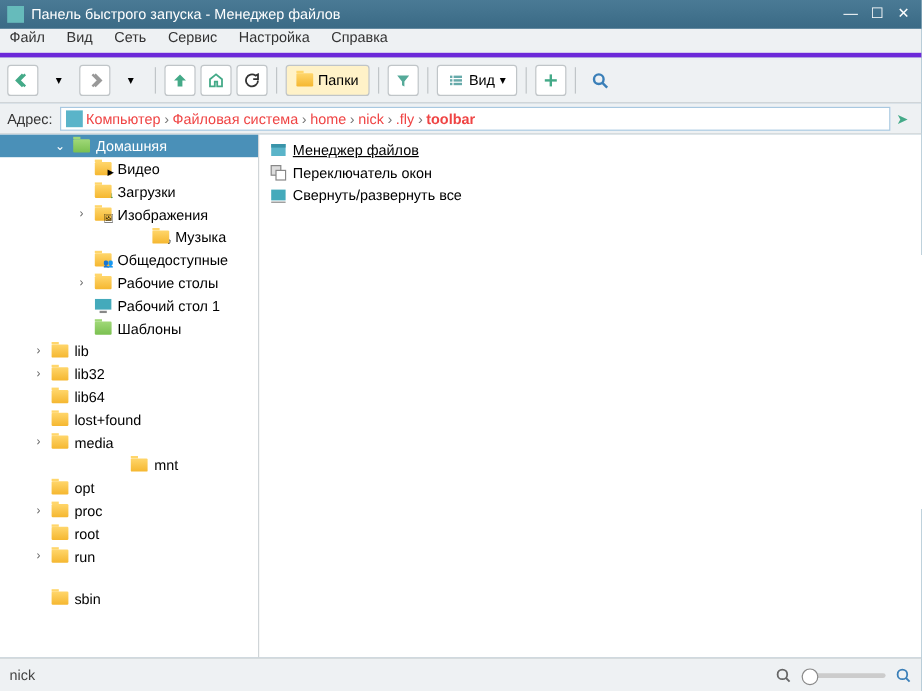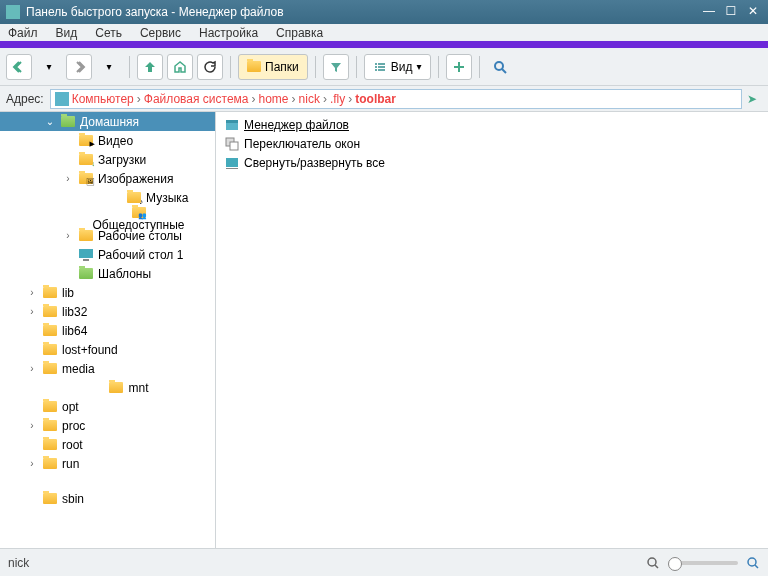--- a/index.html
+++ b/index.html
@@ -3,21 +3,21 @@
 <meta charset="utf-8">
 <style>
 * { margin: 0; padding: 0; box-sizing: border-box; font-family: Arial, sans-serif; font-size: 12px; }
 body { width: 768px; height: 576px; background: #5a8ba5; overflow: hidden; }
 
 .titlebar { height: 24px; background: linear-gradient(#4a7a95, #3a6a85); display: flex; align-items: center; padding: 0 6px; color: #fff; }
 .titlebar-icon { width: 14px; height: 14px; background: #6bb; margin-right: 6px; }
 .titlebar-title { flex: 1; font-size: 12px; }
 .win-btn { width: 18px; height: 16px; margin-left: 4px; text-align: center; color: #fff; cursor: pointer; }
 
-.menubar { height: 24px; background: #eef1f3; display: flex; align-items: center; padding: 0 8px; gap: 18px; border-bottom: 7px solid #6d28d9; }
+.menubar { height: 24px; background: #eef1f3; display: flex; padding: 0 8px; gap: 18px; border-bottom: 4px solid #6d28d9; }
 .menubar span { cursor: pointer; color: #333; }
 
 .toolbar { height: 38px; background: #eef1f3; display: flex; align-items: center; padding: 0 6px; gap: 4px; border-bottom: 1px solid #d0d5d8; }
 .tb-btn { width: 26px; height: 26px; border: 1px solid #c0c5c8; background: #fff; border-radius: 3px; display: flex; align-items: center; justify-content: center; cursor: pointer; }
 .tb-btn.wide { width: auto; padding: 0 8px; gap: 4px; }
 .tb-btn.flat { border: none; background: transparent; }
 .tb-sep { width: 1px; height: 22px; background: #c0c5c8; margin: 0 3px; }
 .dd { display: flex; align-items: center; font-size: 10px; }
 
 .addressbar { height: 26px; background: #eef1f3; display: flex; align-items: center; padding: 0 6px; border-bottom: 1px solid #d0d5d8; }
@@ -207,21 +207,21 @@
       </div>
       <div class="tree-item" style="padding-left: 62px; margin-left: 48px;">
         <span class="exp"></span>
         <span class="ico">
           <span class="folder-ico" style="position:relative;">
             <span style="position:absolute;right:-2px;bottom:-2px;font-size:7px;">♪</span>
           </span>
         </span>
         <span>Музыка</span>
       </div>
-      <div class="tree-item" style="padding-left: 62px; flex-direction: column;">
+      <div class="tree-item" style="padding-left: 62px;">
         <span class="exp"></span>
         <span class="ico">
           <span class="folder-ico" style="position:relative;">
             <span style="position:absolute;right:-2px;bottom:-2px;font-size:7px;">👥</span>
           </span>
         </span>
         <span>Общедоступные</span>
       </div>
       <div class="tree-item" style="padding-left: 62px;">
         <span class="exp">›</span>

